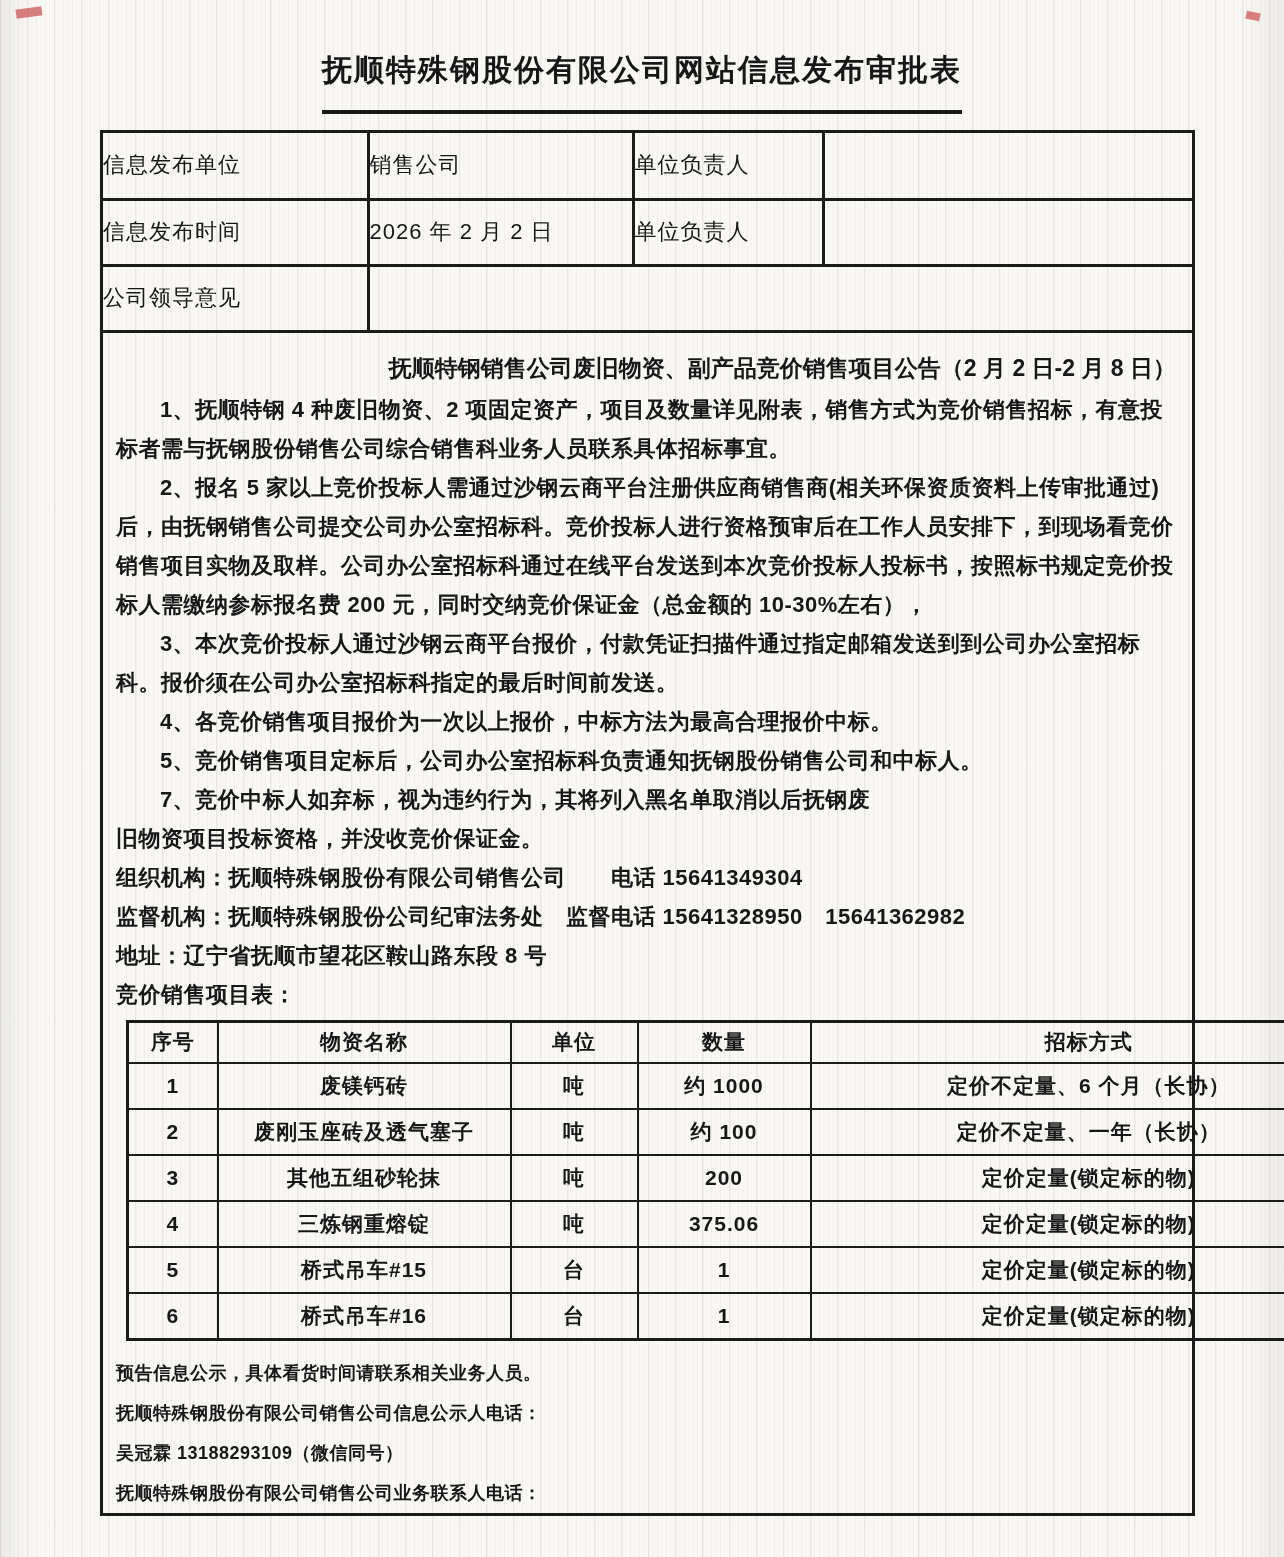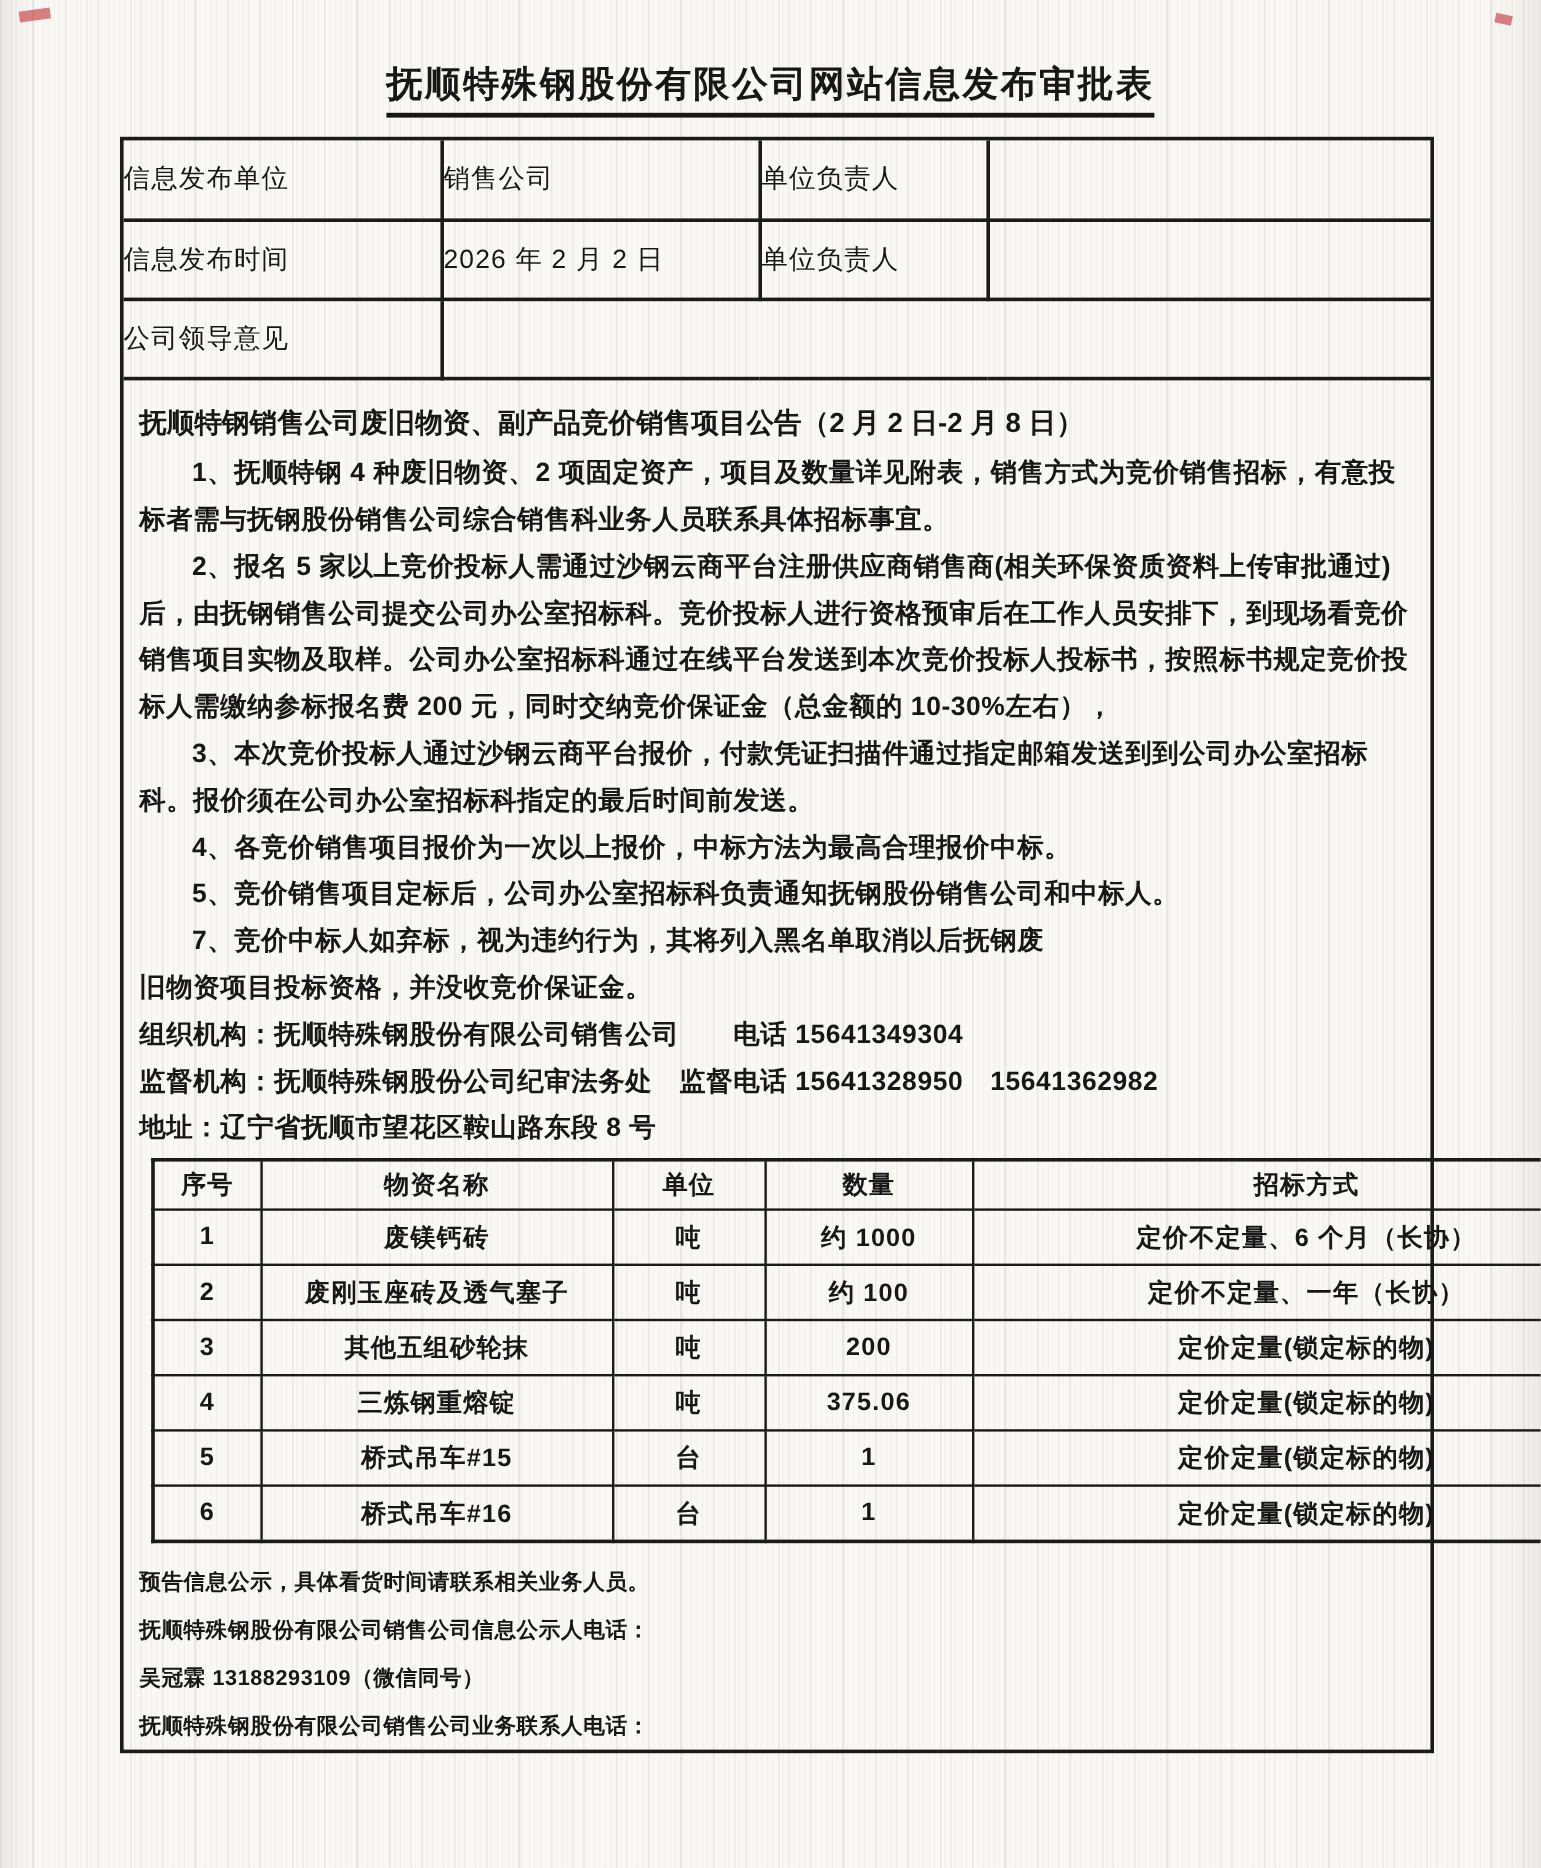--- a/index.html
+++ b/index.html
@@ -24,21 +24,21 @@
   .doc-title {
     padding-top: 50px;
     text-align: center;
     font-size: 30px;
     font-weight: 700;
     letter-spacing: 2px;
   }
   .doc-title span {
     display: inline-block;
     border-bottom: 4px solid #171717;
-    padding-bottom: 3px;
+    padding-bottom: 19px;
   }
 
   .outer {
     margin: 16px 0 0 100px;
     width: 1095px;
     border: 3px solid #1b1b1b;
   }
 
   table { border-collapse: collapse; }
   .head-table { width: 100%; table-layout: fixed; }
@@ -50,21 +50,21 @@
     font-size: 22px;
     font-weight: 400;
     letter-spacing: 1px;
   }
   .head-table tr:first-child td { border-top: none; }
   .head-table td:first-child { border-left: none; }
   .head-table td:last-child { border-right: none; }
 
   .body-sec { padding: 8px 16px 4px 13px; }
   .announce-title {
-    text-align: left;
+    text-align: right;
     font-size: 23px;
     font-weight: 700;
     line-height: 34px;
     margin: 10px 0 5px 0;
   }
   .body-sec p {
     font-size: 22px;
     font-weight: 700;
     line-height: 39px;
     letter-spacing: 0.5px;
@@ -141,20 +141,21 @@
       <p class="indent">1、抚顺特钢 4 种废旧物资、2 项固定资产，项目及数量详见附表，销售方式为竞价销售招标，有意投标者需与抚钢股份销售公司综合销售科业务人员联系具体招标事宜。</p>
       <p class="indent">2、报名 5 家以上竞价投标人需通过沙钢云商平台注册供应商销售商(相关环保资质资料上传审批通过)后，由抚钢销售公司提交公司办公室招标科。竞价投标人进行资格预审后在工作人员安排下，到现场看竞价销售项目实物及取样。公司办公室招标科通过在线平台发送到本次竞价投标人投标书，按照标书规定竞价投标人需缴纳参标报名费 200 元，同时交纳竞价保证金（总金额的 10-30%左右），</p>
       <p class="indent">3、本次竞价投标人通过沙钢云商平台报价，付款凭证扫描件通过指定邮箱发送到到公司办公室招标科。报价须在公司办公室招标科指定的最后时间前发送。</p>
       <p class="indent">4、各竞价销售项目报价为一次以上报价，中标方法为最高合理报价中标。</p>
       <p class="indent">5、竞价销售项目定标后，公司办公室招标科负责通知抚钢股份销售公司和中标人。</p>
       <p class="indent">7、竞价中标人如弃标，视为违约行为，其将列入黑名单取消以后抚钢废</p>
       <p>旧物资项目投标资格，并没收竞价保证金。</p>
       <p>组织机构：抚顺特殊钢股份有限公司销售公司　　电话 15641349304</p>
       <p>监督机构：抚顺特殊钢股份公司纪审法务处　监督电话 15641328950　15641362982</p>
       <p>地址：辽宁省抚顺市望花区鞍山路东段 8 号</p>
+      <p>竞价销售项目表：</p>
 
       <table class="items-table">
         <colgroup>
             <col style="width:90px">
             <col style="width:293px">
             <col style="width:127px">
             <col style="width:173px">
             <col>
           </colgroup>
         <thead>

